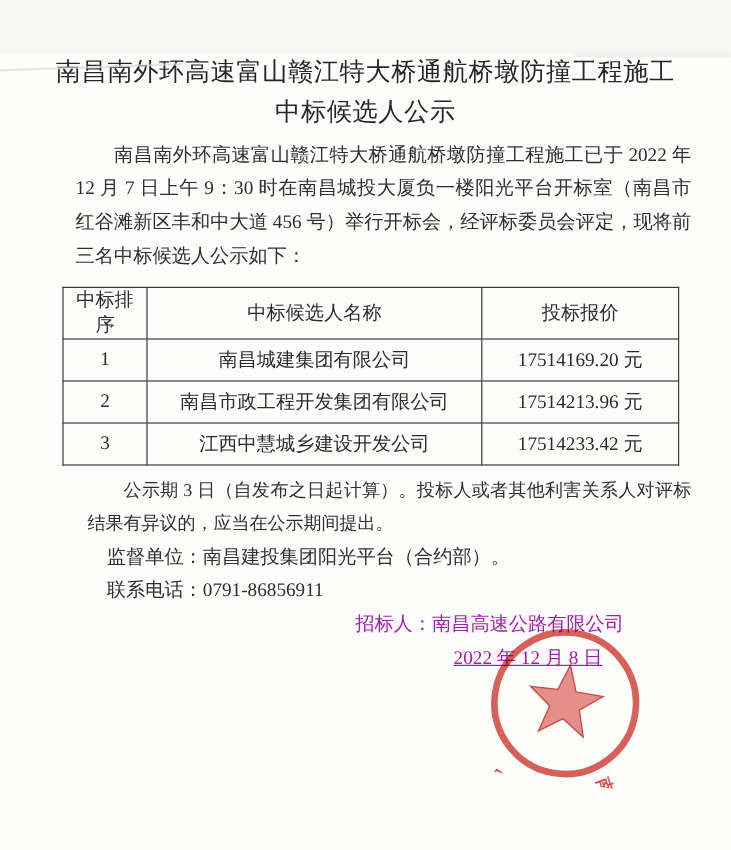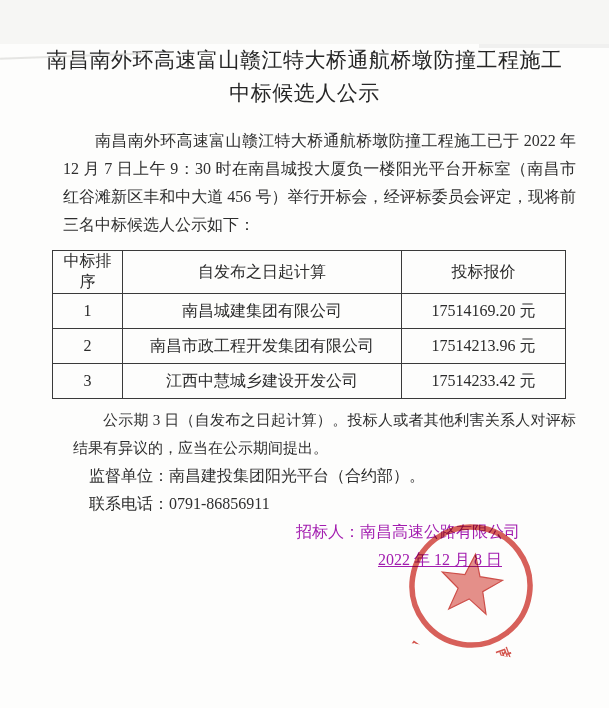--- a/index.html
+++ b/index.html
@@ -37,21 +37,21 @@
   .doc-number {
     margin-top: 3px;
     text-align: center;
     font-size: 15px; line-height: 22px;
     color: #333;
   }
   .content {
     padding: 0 33px 0 57px;
   }
   .intro {
-    margin: 17px 0 11px 6px;
+    margin: 6px 0 11px 6px;
     font-size: 16px; line-height: 28px;
     text-align: justify;
     text-indent: 2em;
   }
   table.candidates {
     border-collapse: collapse;
     width: 513px;
     margin-left: -5px;
     table-layout: fixed;
     font-size: 16px;
@@ -115,21 +115,21 @@
 
     <table class="candidates">
       <colgroup>
         <col class="c-rank">
           <col class="c-name">
           <col class="c-price">
       </colgroup>
       <thead>
         <tr>
           <th>中标排序</th>
-          <th>自发布之日起计算</th>
+          <th>中标候选人名称</th>
           <th>投标报价</th>
         </tr>
       </thead>
       <tbody>
         <tr>
           <td>1</td>
           <td>南昌城建集团有限公司</td>
           <td>17514169.20 元</td>
         </tr>
         <tr>

